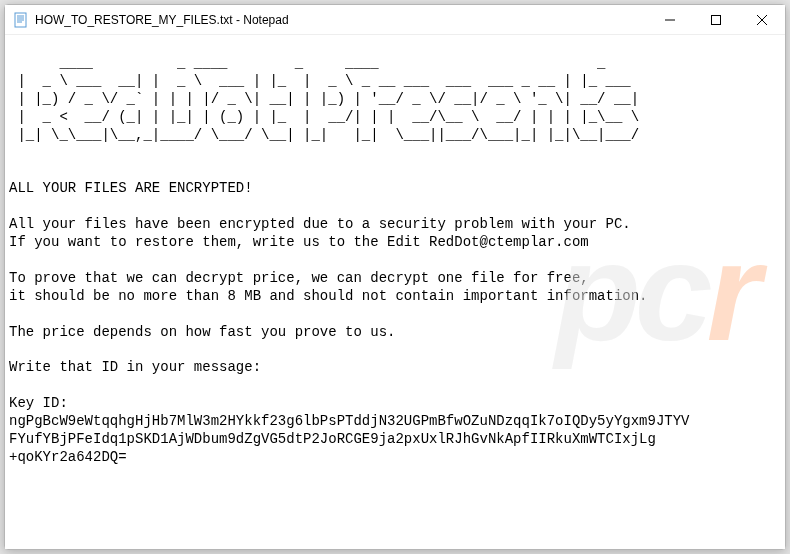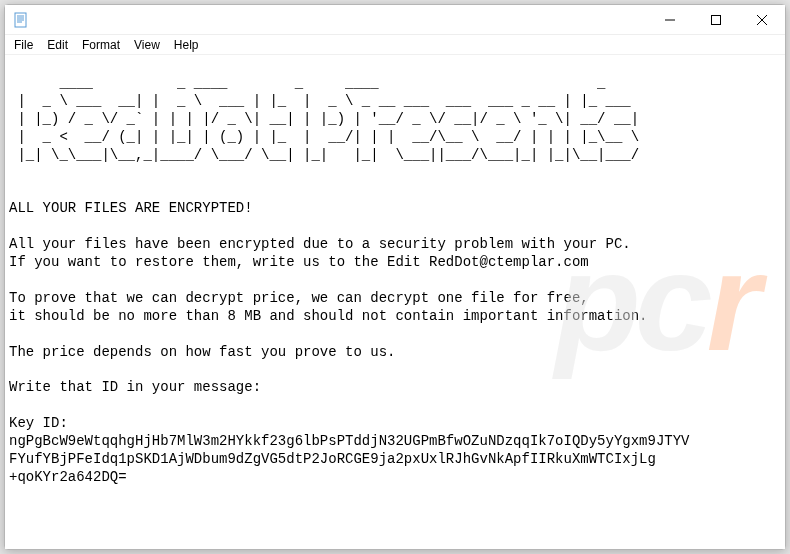--- a/index.html
+++ b/index.html
@@ -95,20 +95,21 @@
   <div class="titlebar">
     <span class="title-icon">
       <svg viewBox="0 0 16 16" width="16" height="16">
         <rect x="2" y="1" width="11" height="14" fill="#fff" stroke="#5a9bd5" stroke-width="1"></rect>
         <line x1="4" y1="4" x2="11" y2="4" stroke="#5a9bd5" stroke-width="1"></line>
         <line x1="4" y1="6" x2="11" y2="6" stroke="#5a9bd5" stroke-width="1"></line>
         <line x1="4" y1="8" x2="11" y2="8" stroke="#5a9bd5" stroke-width="1"></line>
         <line x1="4" y1="10" x2="9" y2="10" stroke="#5a9bd5" stroke-width="1"></line>
       </svg>
     </span>
+    <span class="title-text">HOW_TO_RESTORE_MY_FILES.txt - Notepad</span>
     <span class="title-spacer"></span>
     <div class="winbtns">
       <div class="winbtn">
         <svg width="10" height="10" viewBox="0 0 10 10">
             <line x1="0" y1="5" x2="10" y2="5" stroke="#000" stroke-width="1"></line>
           </svg>
       </div>
       <div class="winbtn">
         <svg width="10" height="10" viewBox="0 0 10 10">
             <rect x="0.5" y="0.5" width="9" height="9" fill="none" stroke="#000" stroke-width="1"></rect>
@@ -116,27 +117,20 @@
       </div>
       <div class="winbtn close">
         <svg width="10" height="10" viewBox="0 0 10 10">
             <line x1="0" y1="0" x2="10" y2="10" stroke="#000" stroke-width="1"></line>
             <line x1="10" y1="0" x2="0" y2="10" stroke="#000" stroke-width="1"></line>
           </svg>
       </div>
     </div>
   </div>
 
-  <div class="menubar">
-    <span class="menuitem">File</span>
-    <span class="menuitem">Edit</span>
-    <span class="menuitem">Format</span>
-    <span class="menuitem">View</span>
-    <span class="menuitem">Help</span>
-  </div>
 
   <div class="content">
     <div class="watermark"><span>pc</span><span class="accent">r</span></div><span>  ____          _ ____        _     ____                          _       
  |  _ \ ___  __| |  _ \  ___ | |_  |  _ \ _ __ ___  ___  ___ _ __ | |_ ___ 
  | |_) / _ \/ _` | | | |/ _ \| __| | |_) | '__/ _ \/ __|/ _ \ '_ \| __/ __|
  |  _ &lt;  __/ (_| | |_| | (_) | |_  |  __/| | |  __/\__ \  __/ | | | |_\__ \
  |_| \_\___|\__,_|____/ \___/ \__| |_|   |_|  \___||___/\___|_| |_|\__|___/
 </span>
 <span>                                                                           </span>
 <span>ALL YOUR FILES ARE ENCRYPTED!</span>

